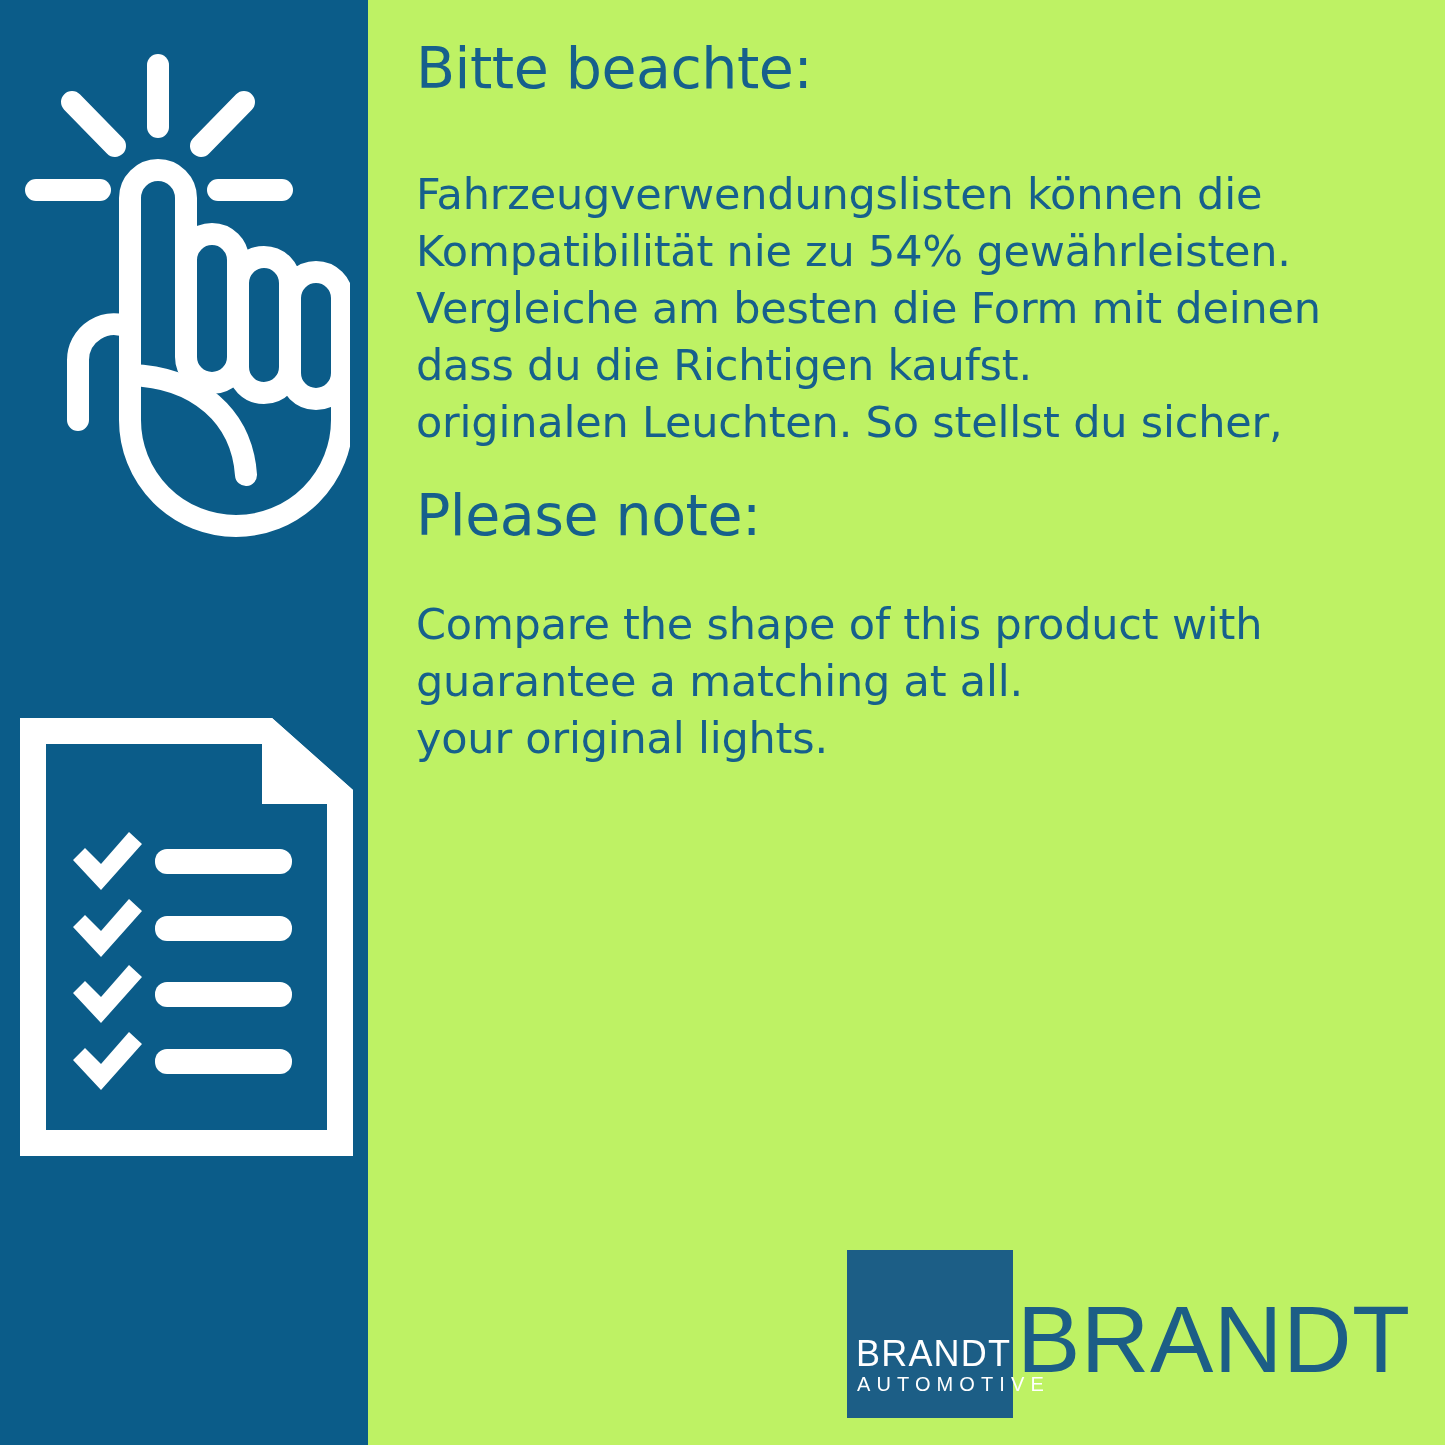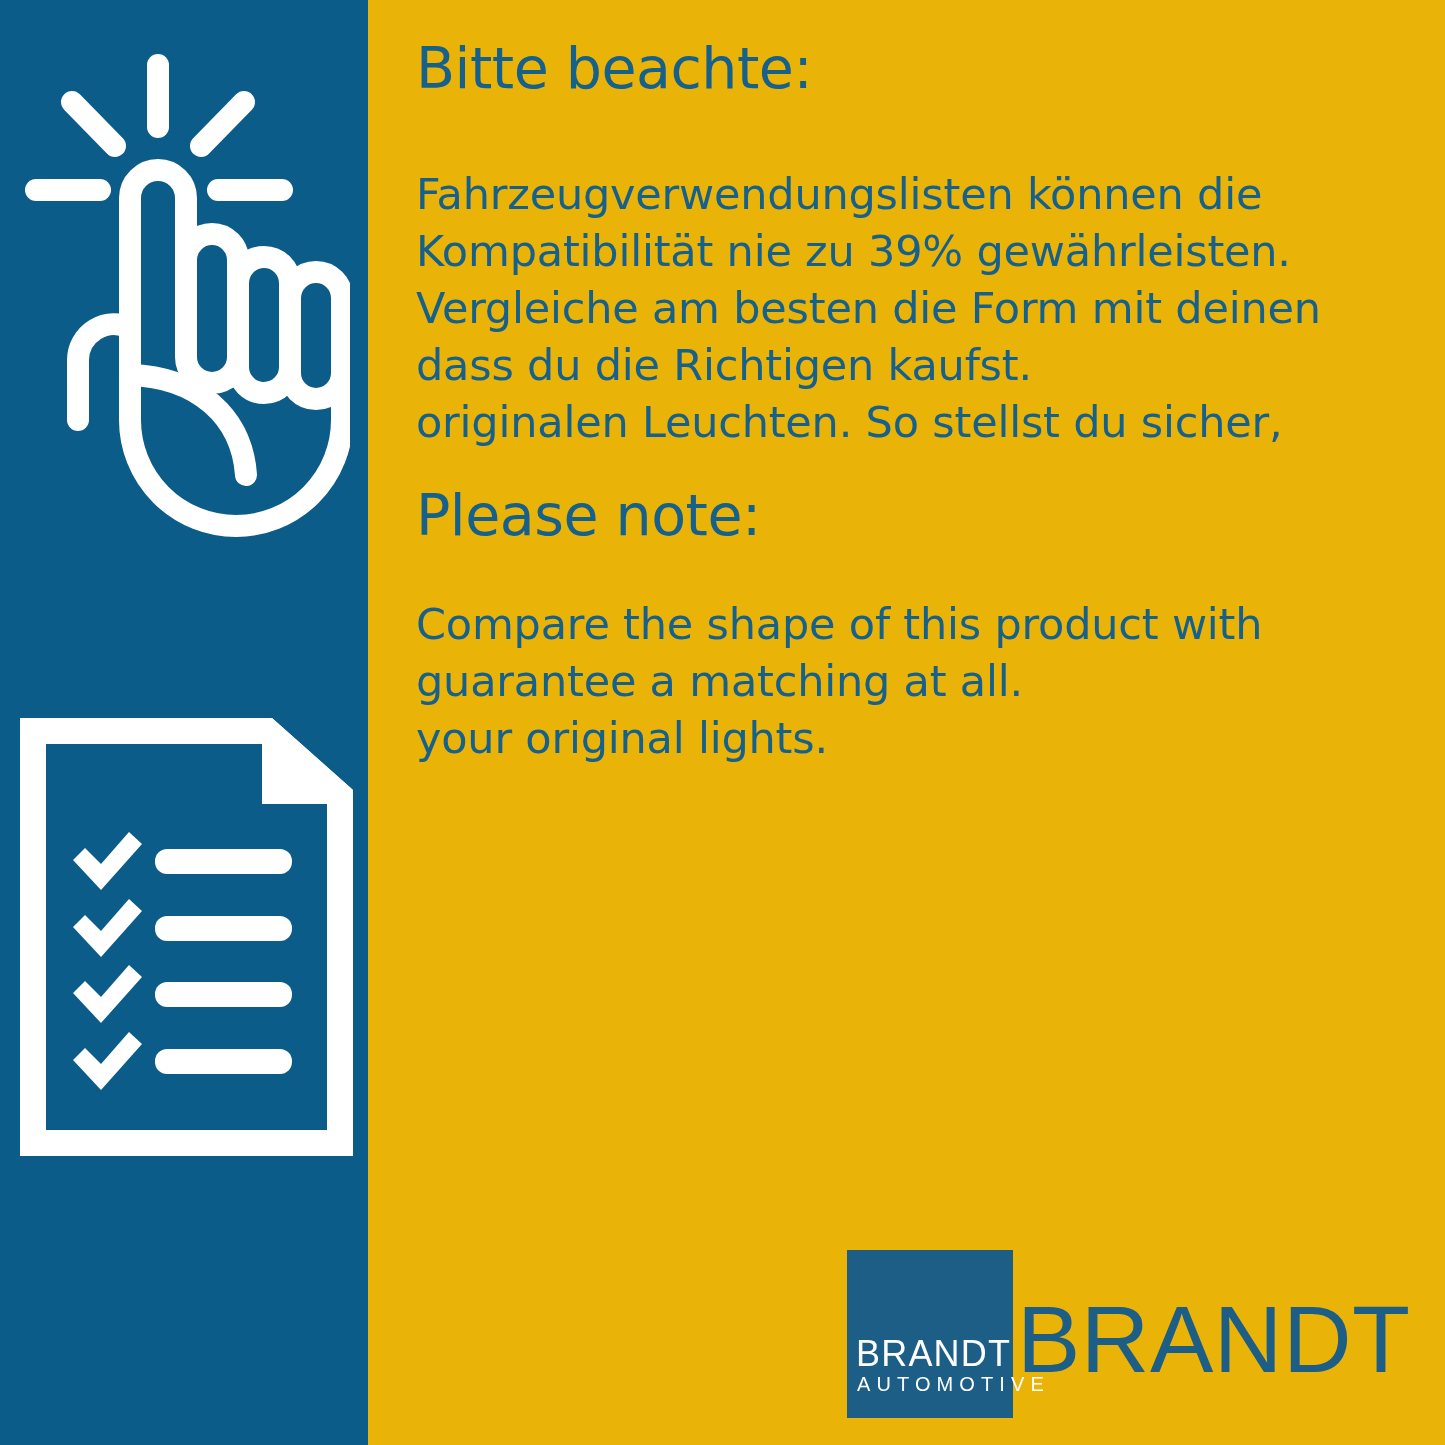--- a/index.html
+++ b/index.html
@@ -8,21 +8,21 @@
     padding: 0;
     background: #ffffff;
   }
   body {
     font-family: "DejaVu Sans", sans-serif;
   }
   #page {
     position: relative;
     width: 1445px;
     height: 1445px;
-    background: #eab308;
+    background: #bef264;
     overflow: hidden;
     text-decoration: underline;
   }
 
   
   #sidebar {
     position: absolute;
     left: 0;
     top: 0;
     width: 368px;
@@ -206,21 +206,21 @@
     </div>
 
   </div>
 
   <div id="content">
 
     <div id="heading-de" class="heading">Bitte beachte:</div>
 
     <div id="para-de" class="bodytext">
       <span class="para-line">Fahrzeugverwendungslisten können die</span>
-      <span class="para-line">Kompatibilität nie zu 39% gewährleisten.</span>
+      <span class="para-line">Kompatibilität nie zu 54% gewährleisten.</span>
       <span class="para-line">Vergleiche am besten die Form mit deinen</span>
       <span class="para-line">dass du die Richtigen kaufst.</span>
       <span class="para-line">originalen Leuchten. So stellst du sicher,</span>
     </div>
 
     <div id="heading-en" class="heading">Please note:</div>
 
     <div id="para-en" class="bodytext">
       <span class="para-line">Compare the shape of this product with</span>
       <span class="para-line">guarantee a matching at all.</span>

